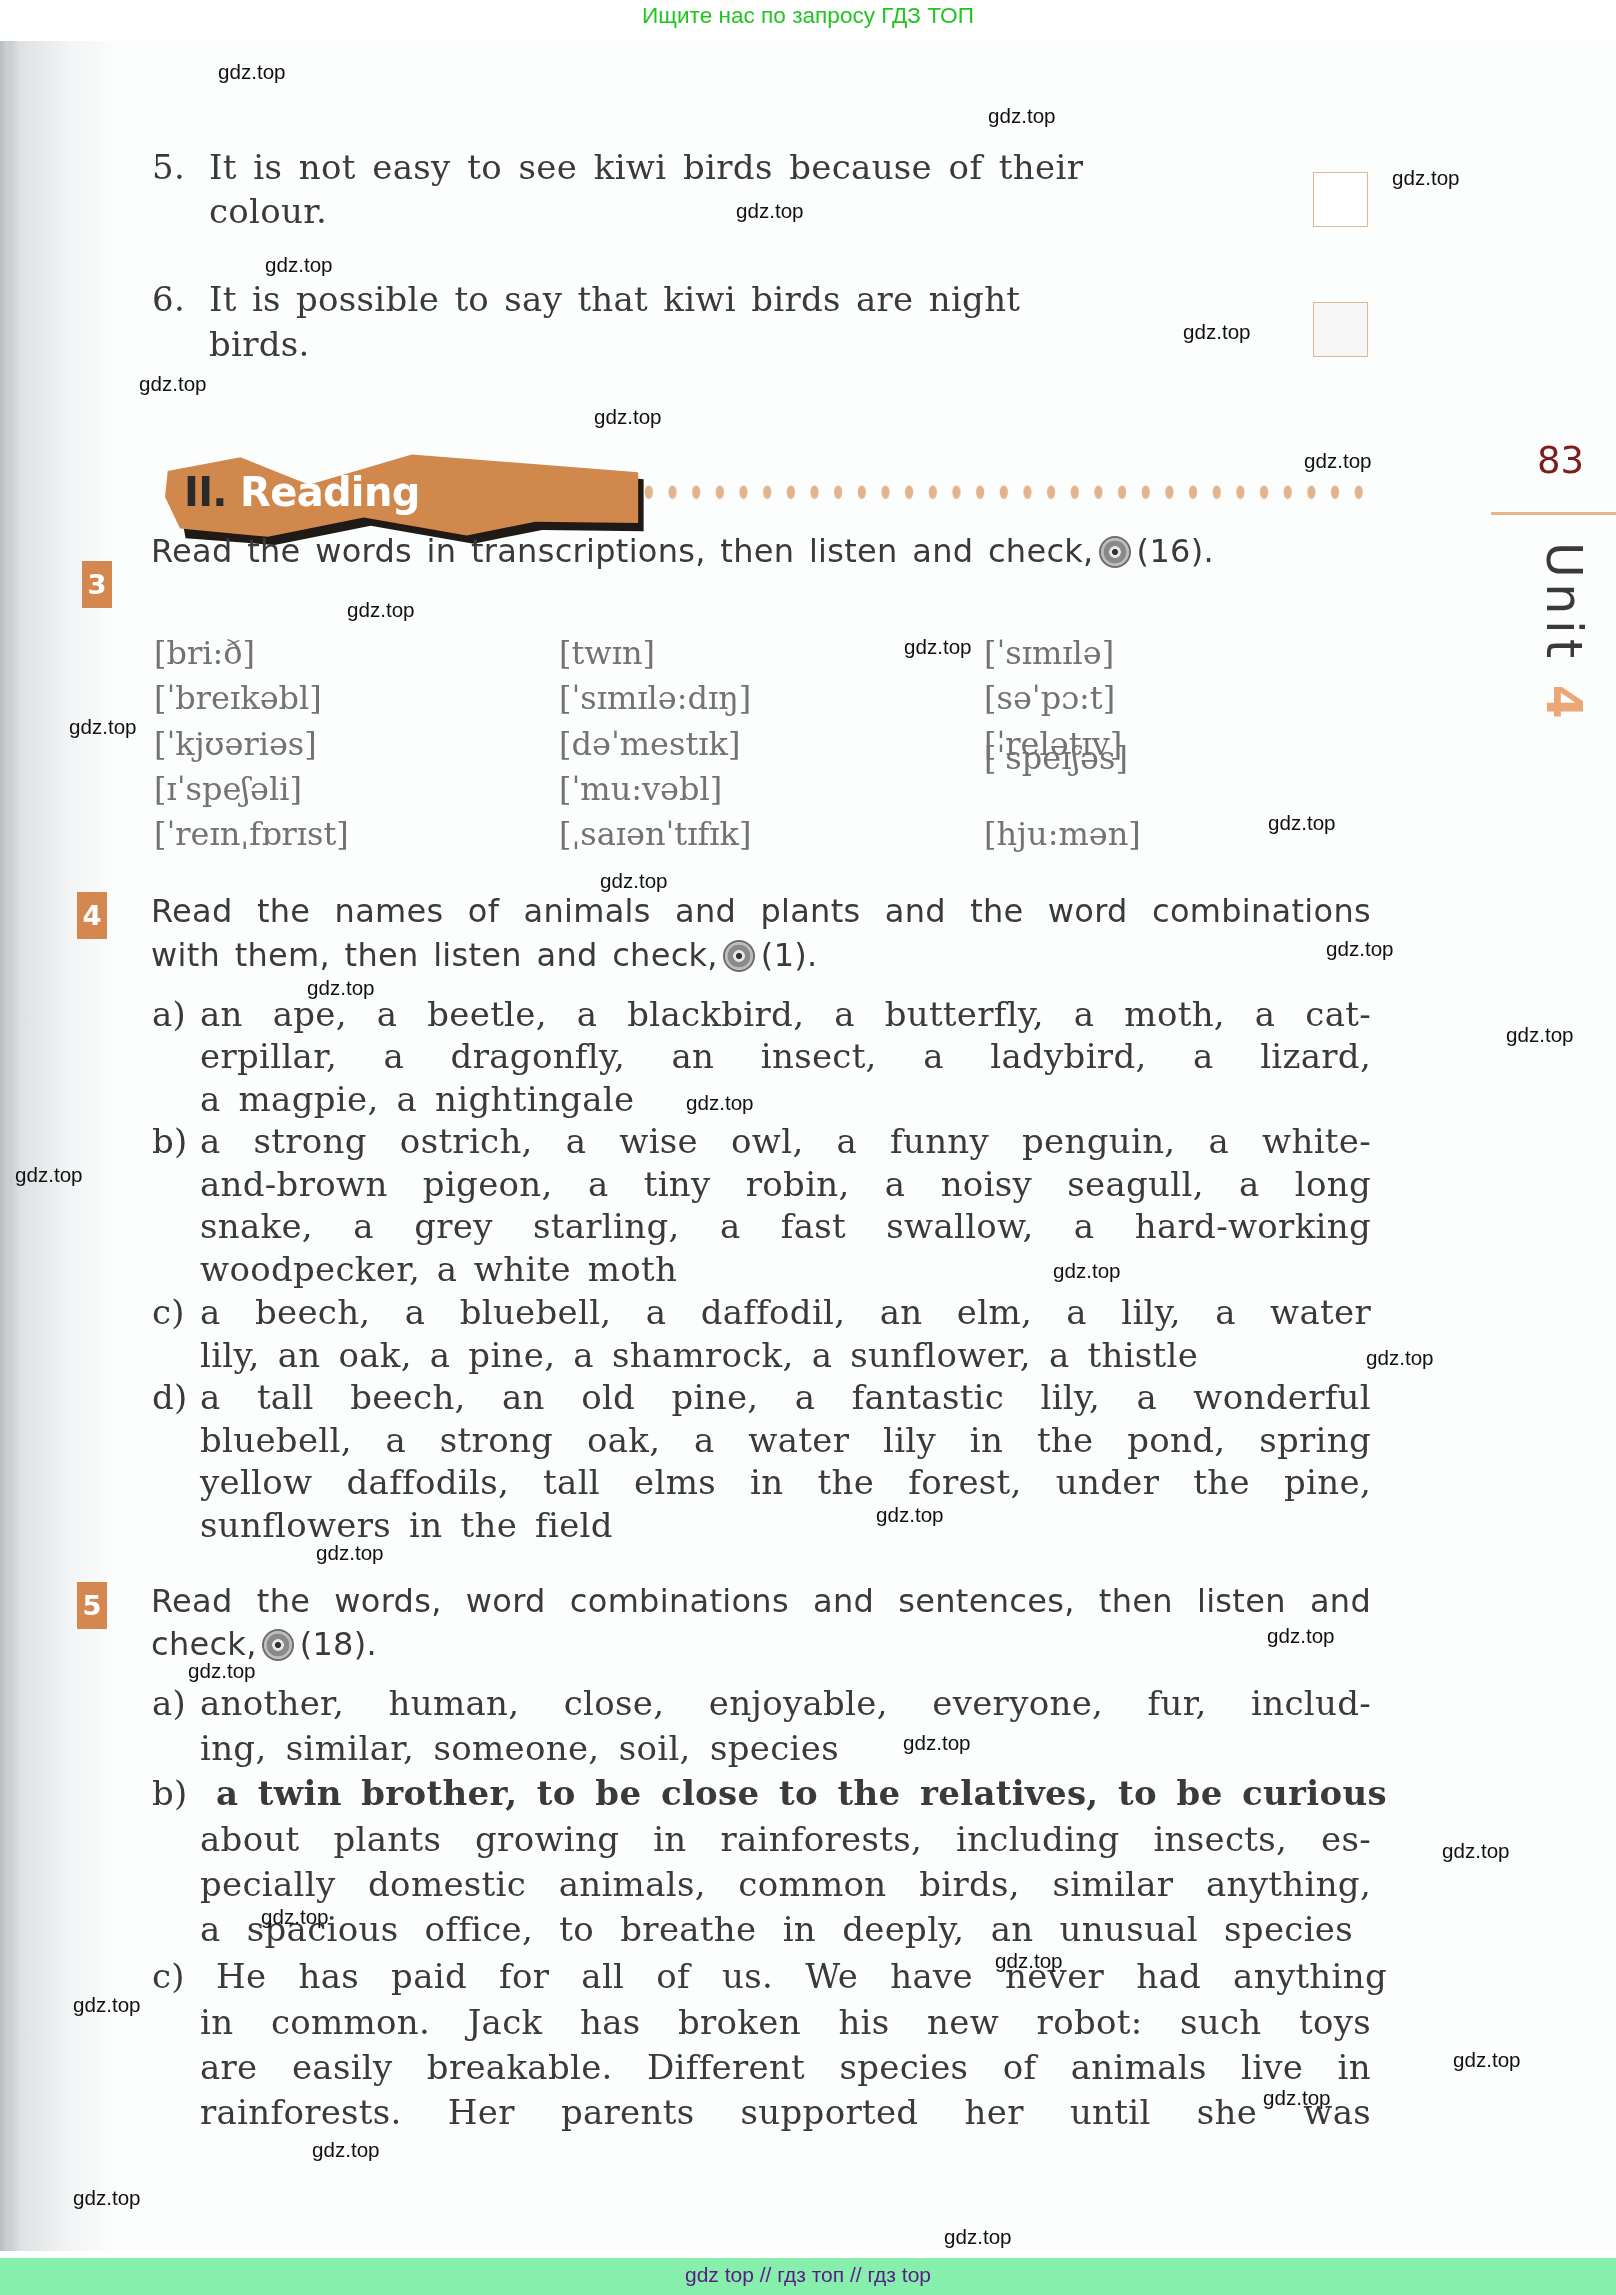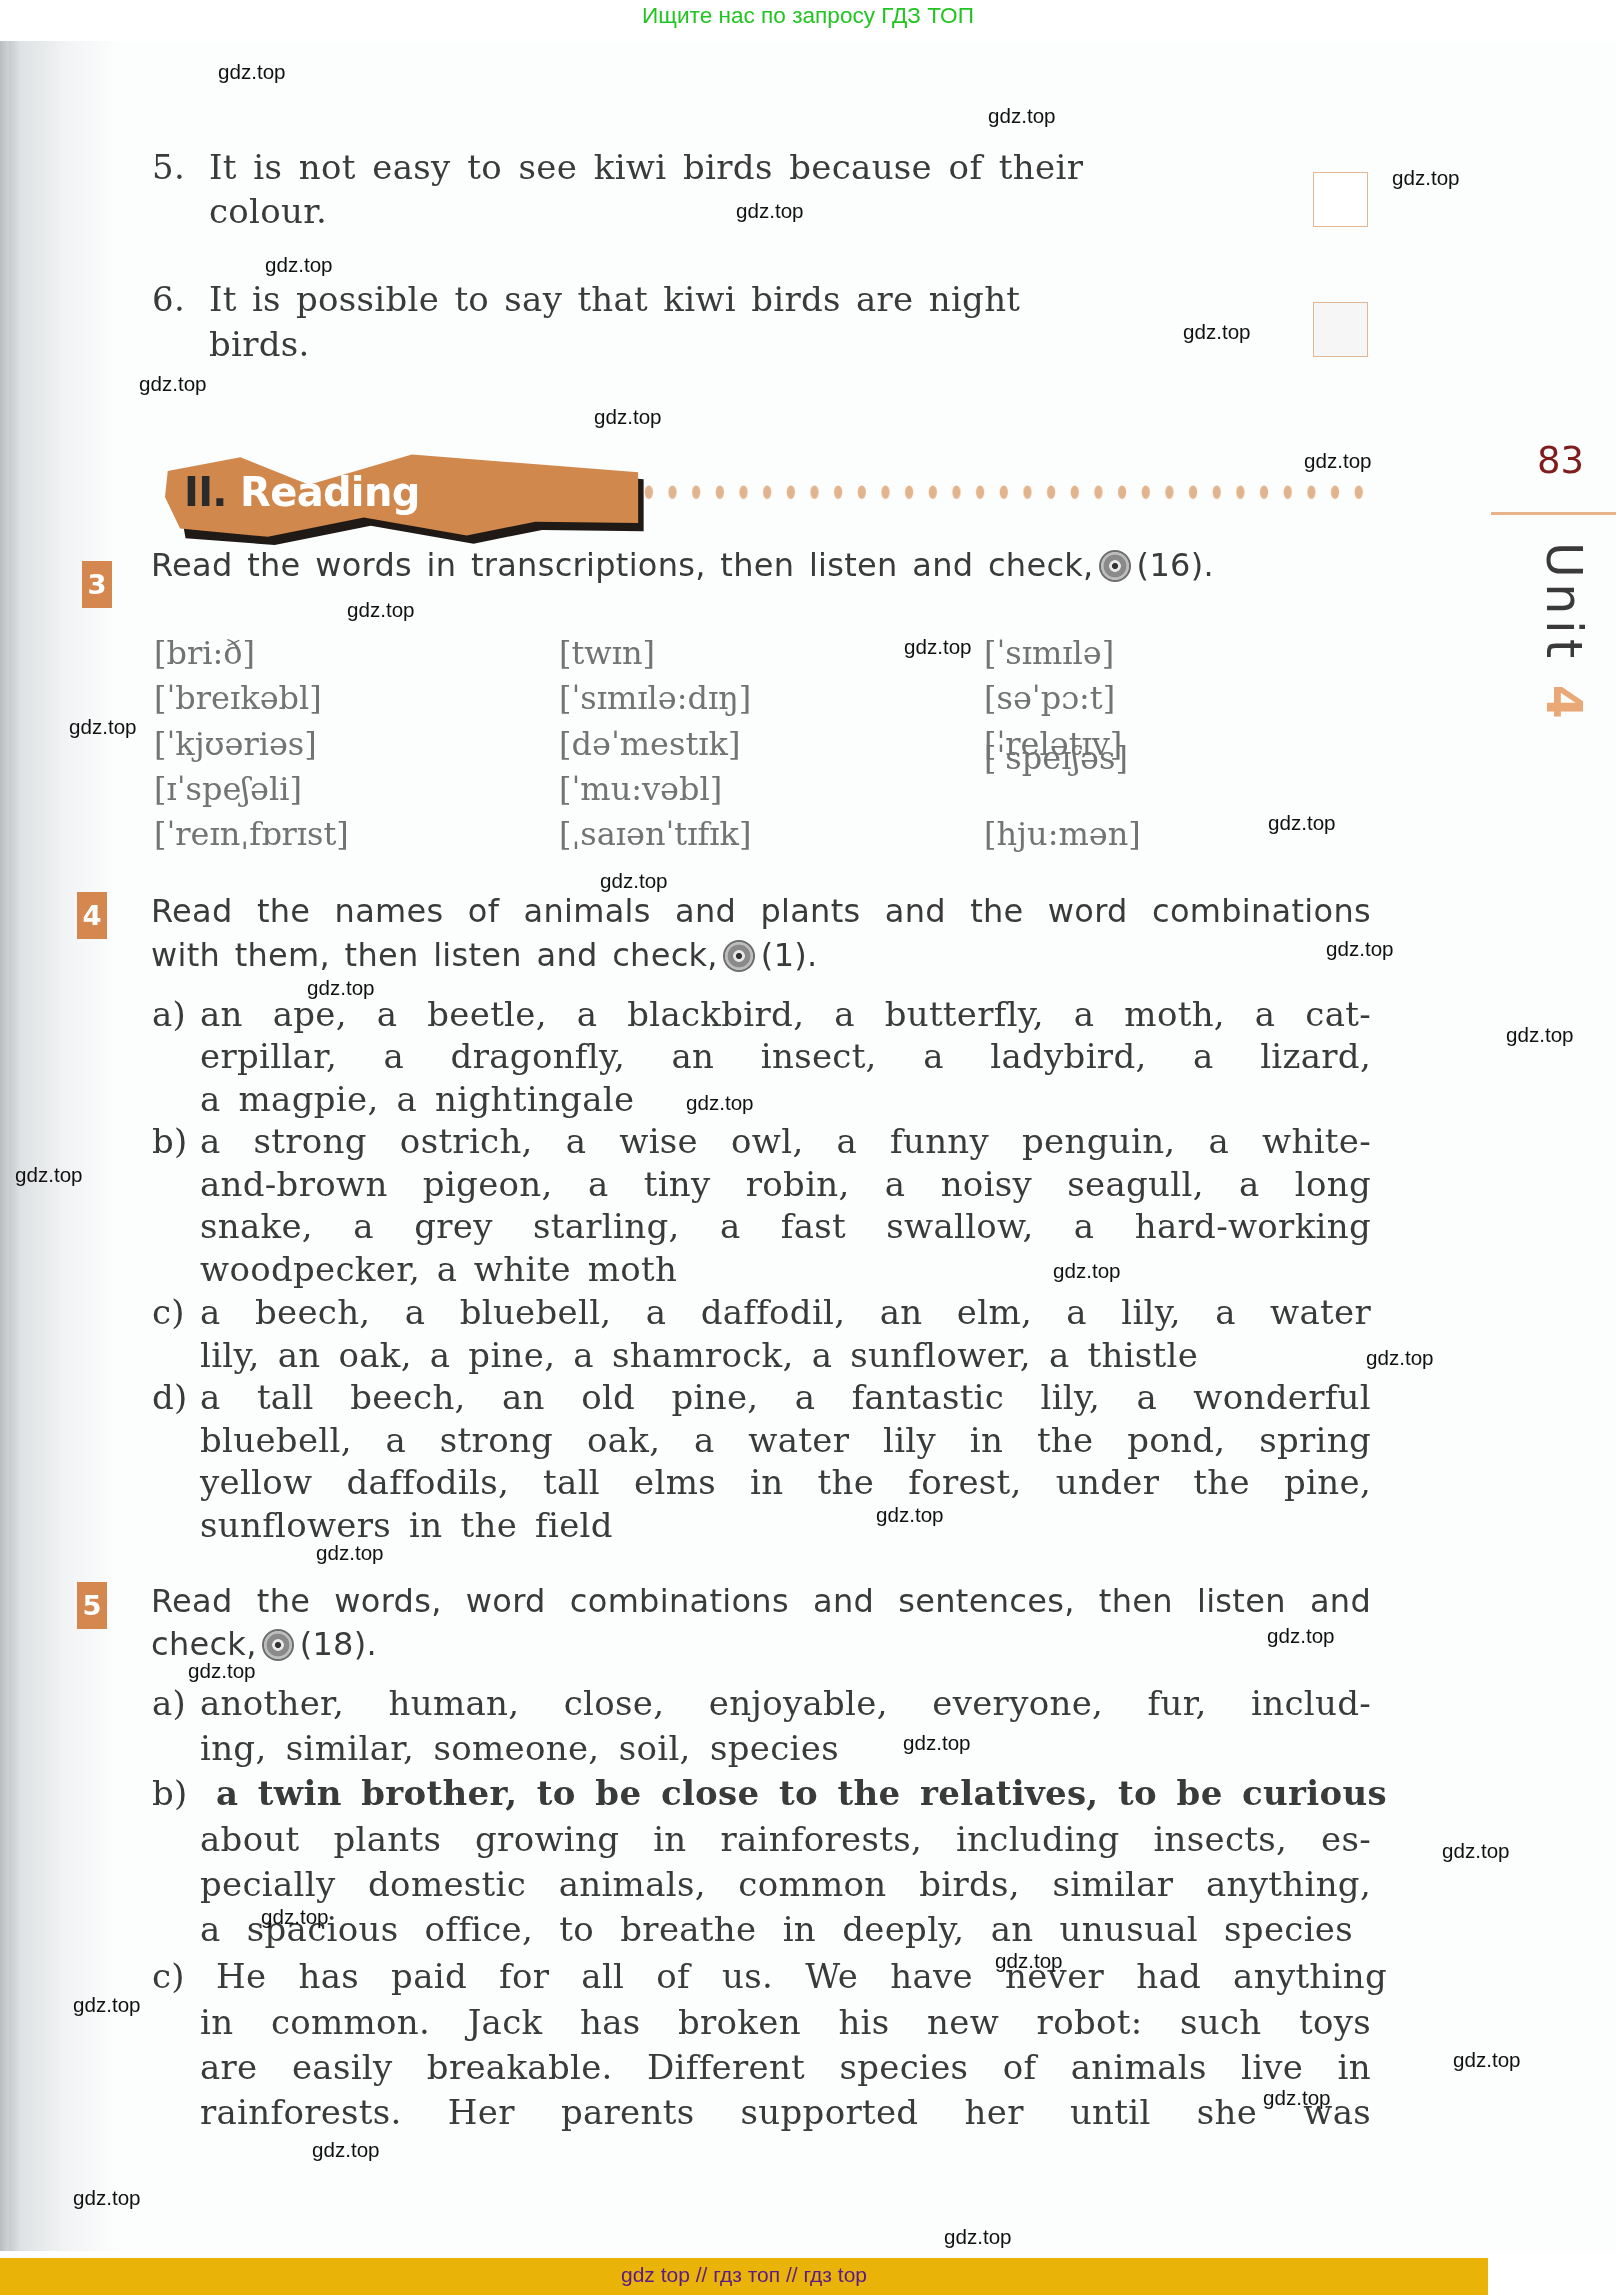--- a/index.html
+++ b/index.html
@@ -16,23 +16,23 @@
   }
   .page {
     position: absolute; left: 0; top: 41px; width: 1616px; height: 2210px;
     background: #fcfdfd;
   }
   .spine {
     position: absolute; left: 0; top: 0; width: 117px; height: 2210px;
     background: linear-gradient(to right, #b9bdc0 0px, #cfd2d4 8.2px, #c9ccce 9.6px, #dfe2e4 20.6px, #f2f4f5 69px, rgba(252,253,253,0) 117px);
   }
   .footer {
-    position: absolute; left: 0; top: 2258px; width: 1488px; height: 38px;
+    position: absolute; left: 0; top: 2258px; width: 1616px; height: 38px;
     text-align: center; font-family: "Liberation Sans", sans-serif;
-    font-size: 21px; line-height: 34px; color: #5a1a8a; background:#eab308;
+    font-size: 21px; line-height: 34px; color: #5a1a8a; background:#86efac;
   }
   .line {
     position: absolute; font-family: "DejaVu Serif", serif; font-size: 34px;
     white-space: nowrap; color: #3a3a3a; letter-spacing: 0.3px;
   }
   .justify { text-align: justify; text-align-last: justify; white-space: normal; }
   .sans { font-family: "DejaVu Sans", sans-serif; font-size: 32px; color: #3a3a3a; }
   .checkbox {
     position: absolute; width: 55px; height: 55px; border: 1.4px solid #e2b894;
     background: #fff; box-sizing: border-box;
@@ -109,21 +109,21 @@
 </svg>
 
 <div class="page-number">83</div>
 <div class="unit-rule"></div>
 <div class="unit-label">
   <span>Unit</span>
   <span class="unit-num">4</span>
 </div>
 
 <div class="badge" style="left:82px; top:561px;">3</div>
-<div class="line sans" style="left:151px; top:546px; word-spacing:4.1px;">
+<div class="line sans" style="left:151px; top:532px; word-spacing:4.1px;">
   <span>Read the words in transcriptions, then listen and check,</span><span class="cd-icon"></span><span>(16).</span>
 </div>
 
 <div class="trans" style="left:154px; top:634px;">[bri:ð]</div>
 <div class="trans" style="left:559px; top:634px;">[twɪn]</div>
 <div class="trans" style="left:984px; top:634px;">[ˈsɪmɪlə]</div>
 <div class="trans" style="left:154px; top:679px;">[ˈbreɪkəbl]</div>
 <div class="trans" style="left:559px; top:679px;">[ˈsɪmɪlə:dɪŋ]</div>
 <div class="trans" style="left:984px; top:679px;">[səˈpɔ:t]</div>
 <div class="trans" style="left:154px; top:725px;">[ˈkjʊəriəs]</div>

